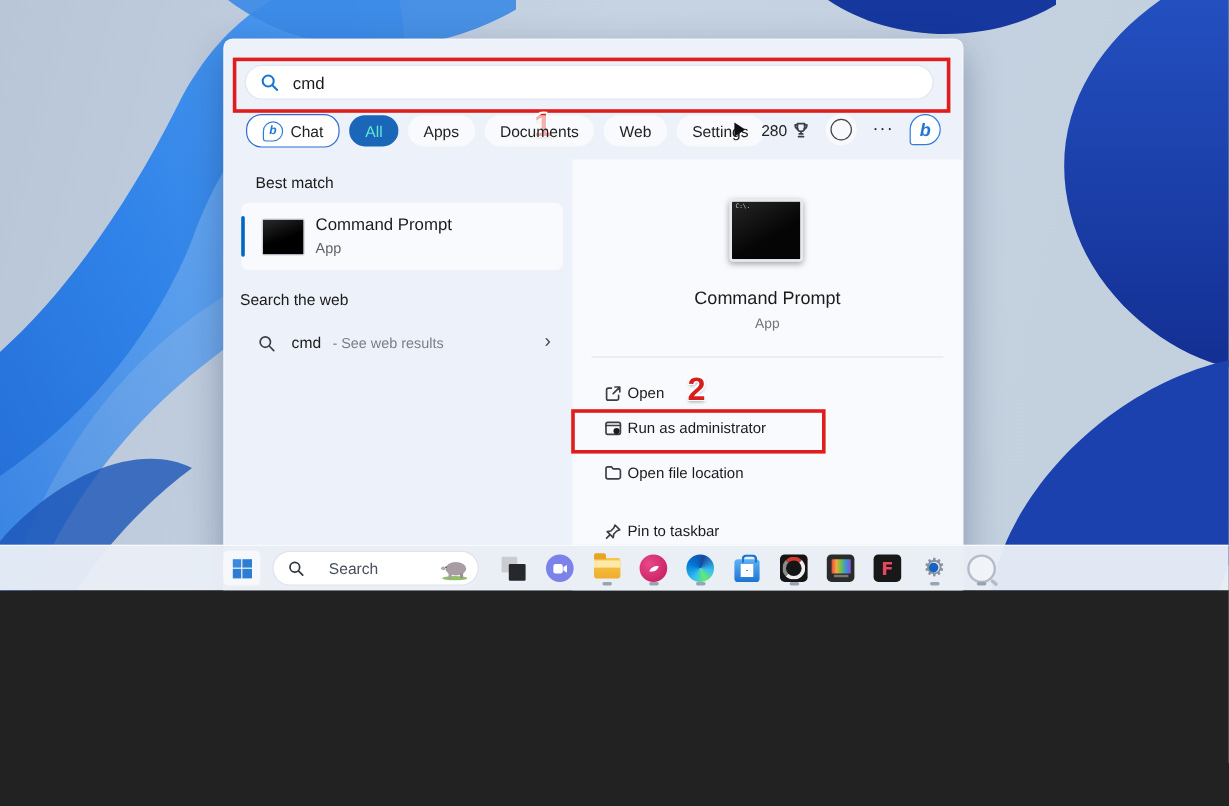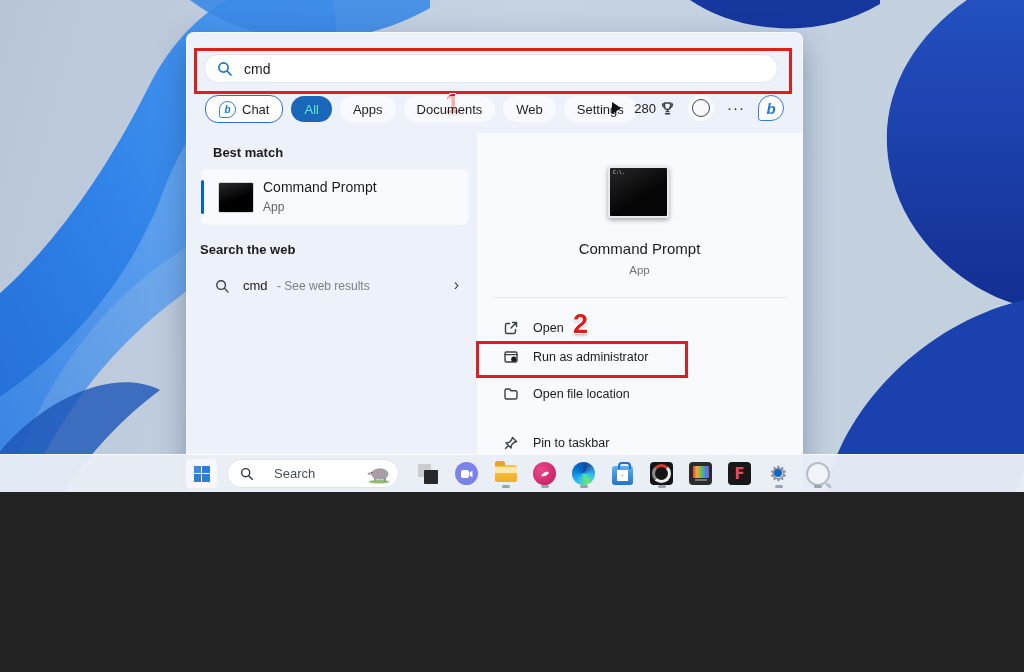--- a/index.html
+++ b/index.html
@@ -50,21 +50,21 @@
 
   .bing-bubble{width:26px;height:26px;position:relative;cursor:pointer;}
   .bing-bubble .bub{width:24px;height:24px;border-radius:50% 50% 50% 12%;
     background:#fff;border:1.6px solid #2f7de0;display:flex;align-items:center;justify-content:center;}
   .bing-b{font-size:15px;font-weight:bold;color:#2178d4;font-style:italic;line-height:1;}
   .bing-mini{width:15px;height:15px;border-radius:50% 50% 50% 15%;border:1.2px solid #2f7de0;
     background:#fff;display:flex;align-items:center;justify-content:center;
     font-size:10px;font-weight:bold;color:#2178d4;font-style:italic;}
 
   
-  .sec-header{position:absolute;font-size:13px;font-weight:bold;color:#1b1b1b;}
+  .sec-header{position:absolute;font-size:13px;font-weight:normal;color:#1b1b1b;}
   .h-best{left:26px;top:112px;}
   .h-web{left:13px;top:209px;}
   .best-card{position:absolute;left:14px;top:136px;width:268px;height:56px;
     background:rgba(255,255,255,.62);border-radius:6px;cursor:pointer;}
   .accent-bar{position:absolute;left:0;top:11px;width:3px;height:34px;border-radius:2px;background:#0067c0;}
   .mini-term{position:absolute;left:17px;top:13px;width:34px;height:29px;border-radius:2px;
     background:linear-gradient(160deg,#2a2a2a 0%,#000 55%);border:1px solid #cfd4de;}
   .best-title{position:absolute;left:62px;top:10px;font-size:14px;}
   .best-sub{position:absolute;left:62px;top:31px;font-size:12px;color:#5f6368;}
   .web-row{position:absolute;left:14px;top:236px;width:268px;height:36px;cursor:pointer;}
@@ -76,21 +76,21 @@
   
   .big-term{position:absolute;left:131px;top:33px;width:57px;height:48px;border-radius:3px;
     background:linear-gradient(150deg,#262626 0%,#050505 60%);border:2px solid #e7e9ee;
     box-shadow:0 2px 5px rgba(0,0,0,.35);}
   .big-term span{position:absolute;left:3px;top:1px;font-size:5px;color:#cfcfcf;
     font-family:"DejaVu Sans Mono",monospace;}
   .prev-title{position:absolute;left:0;right:0;top:107px;text-align:center;font-size:15px;color:#1b1b1b;}
   .prev-sub{position:absolute;left:0;right:0;top:131px;text-align:center;font-size:11.5px;color:#70747c;}
   .divider{position:absolute;left:16px;right:16px;top:164px;border-top:1px solid #e3e6ec;}
   .action{position:absolute;left:0;right:14px;height:28px;display:flex;align-items:center;
-    padding-left:26px;gap:14px;font-size:12.5px;color:#1b1b1b;cursor:pointer;}
+    padding-left:26px;gap:4px;font-size:12.5px;color:#1b1b1b;cursor:pointer;}
   .a0{top:181px;}.a1{top:210px;}.a2{top:247px;}.a3{top:267px;}.a4{top:296px;}
   .aicon{width:16px;height:16px;flex:0 0 16px;}
 
   
   .taskbar{position:absolute;left:0;bottom:0;width:1024px;height:37px;
     background:rgba(233,238,246,.96);border-top:1px solid rgba(255,255,255,.7);}
   .tb-inner{position:absolute;left:186px;top:3px;height:31px;display:flex;align-items:center;gap:10px;}
   .start-btn{width:31px;height:29px;border-radius:4px;background:rgba(255,255,255,.55);
     display:flex;align-items:center;justify-content:center;cursor:pointer;}
   .winlogo{width:16px;height:16px;display:grid;grid-template-columns:7.5px 7.5px;grid-gap:1px;}

